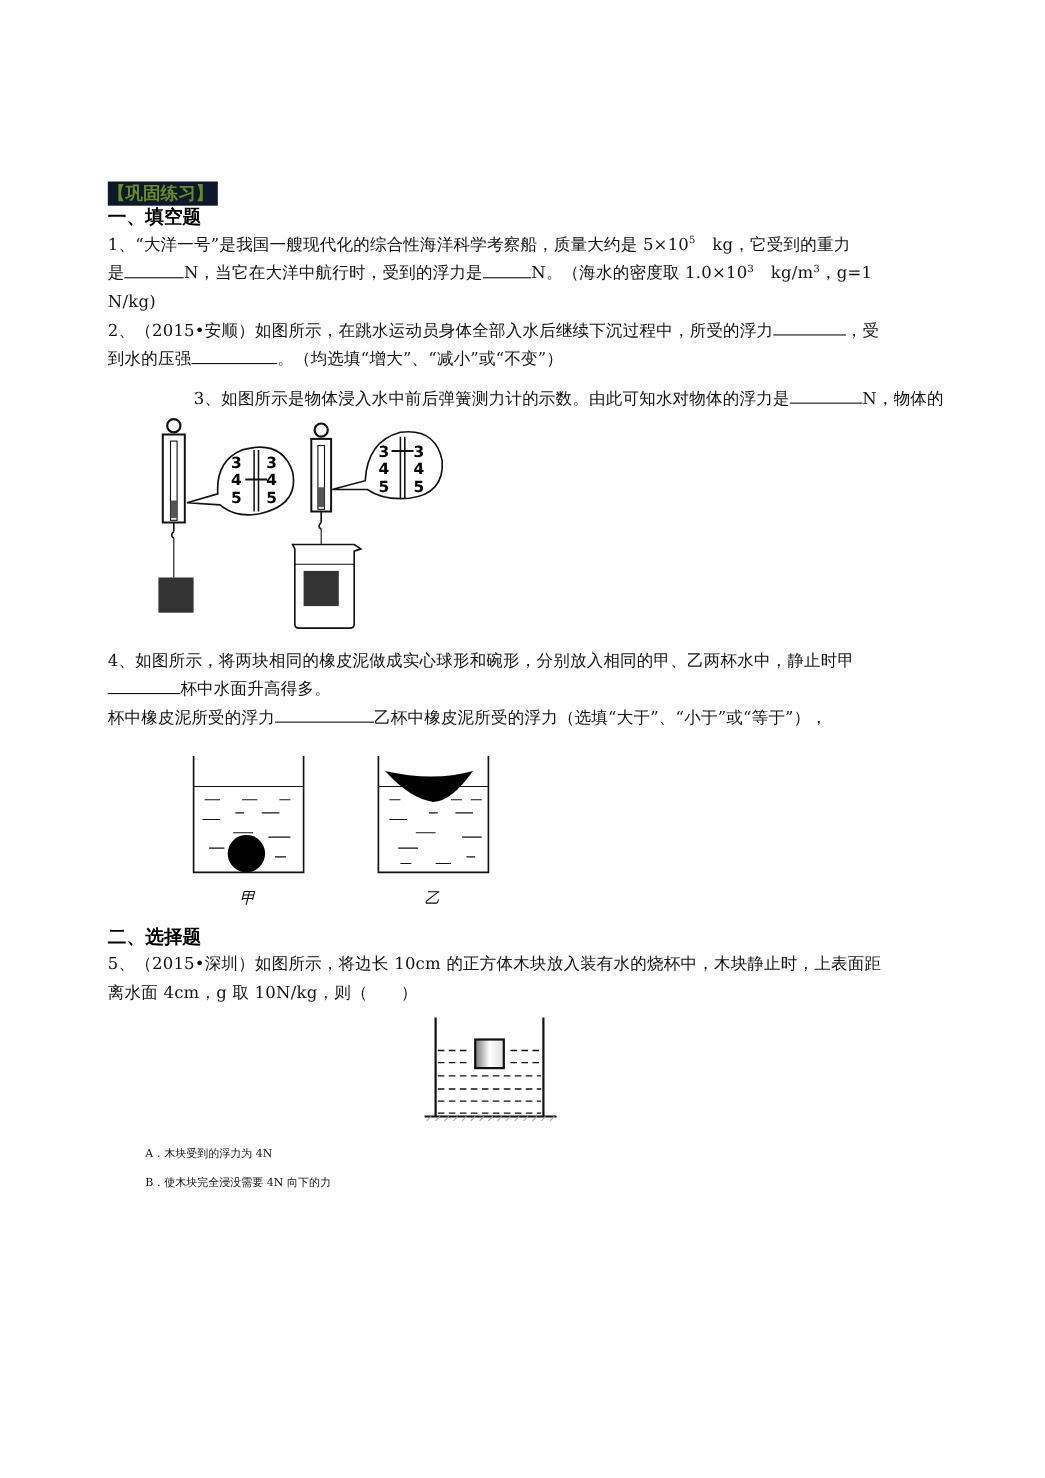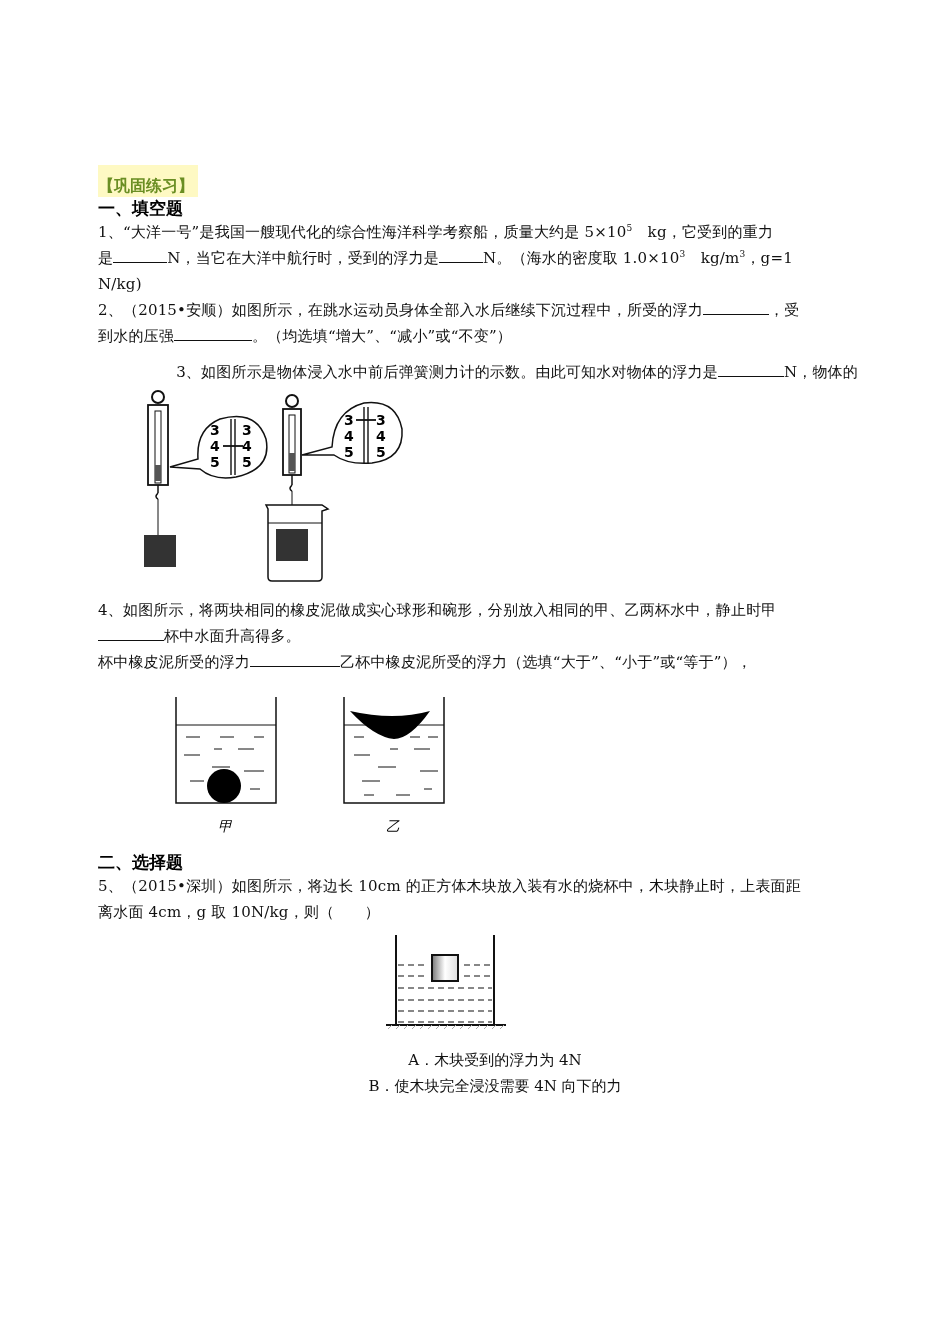--- a/index.html
+++ b/index.html
@@ -3,33 +3,33 @@
   <meta charset="utf-8">
   <style>
     html, body { margin: 0; padding: 0; background: #ffffff; }
     body {
       width: 950px; height: 1344px; position: relative; overflow: hidden;
       font-family: "DejaVu Serif", "Liberation Serif", serif;
       color: #111;
     }
     .page { position: absolute; left: 98px; top: 165px; width: 760px; }
     .section-banner {
-      display: inline-block; background: #fef9c3; color: #6a8e23;
+      display: inline-block; background: #0f172a; color: #6a8e23;
       font-family: "DejaVu Sans", "Liberation Sans", sans-serif;
-      font-weight: bold; font-size: 16px; line-height: 20px; padding: 11px 4px 1px 0;
+      font-weight: bold; font-size: 16px; line-height: 20px; padding: 1px 4px 1px 0;
     }
     .section-heading {
       color: #000000; font-family: "DejaVu Sans", "Liberation Sans", sans-serif;
       font-weight: bold; font-size: 17px; line-height: 22px; margin: 0;
     }
     .q { font-size: 15px; line-height: 26px; margin: 0; letter-spacing: 0.2px; }
     .blank { display: inline-block; border-bottom: 1px solid #111; height: 14px; vertical-align: baseline; }
     sup { font-size: 9px; vertical-align: super; line-height: 0; }
     .fig { position: relative; }
-    .option { font-size: 15px; line-height: 26px; padding-left: 34px; margin: 0; text-align: center; }
+    .option { font-size: 10px; line-height: 26px; padding-left: 34px; margin: 0; }
     svg { display: block; }
   </style>
 </head>
 <body>
 
 <div class="page">
 
   <div class="section-banner">【巩固练习】</div>
   <p class="section-heading">一、填空题</p>
 

